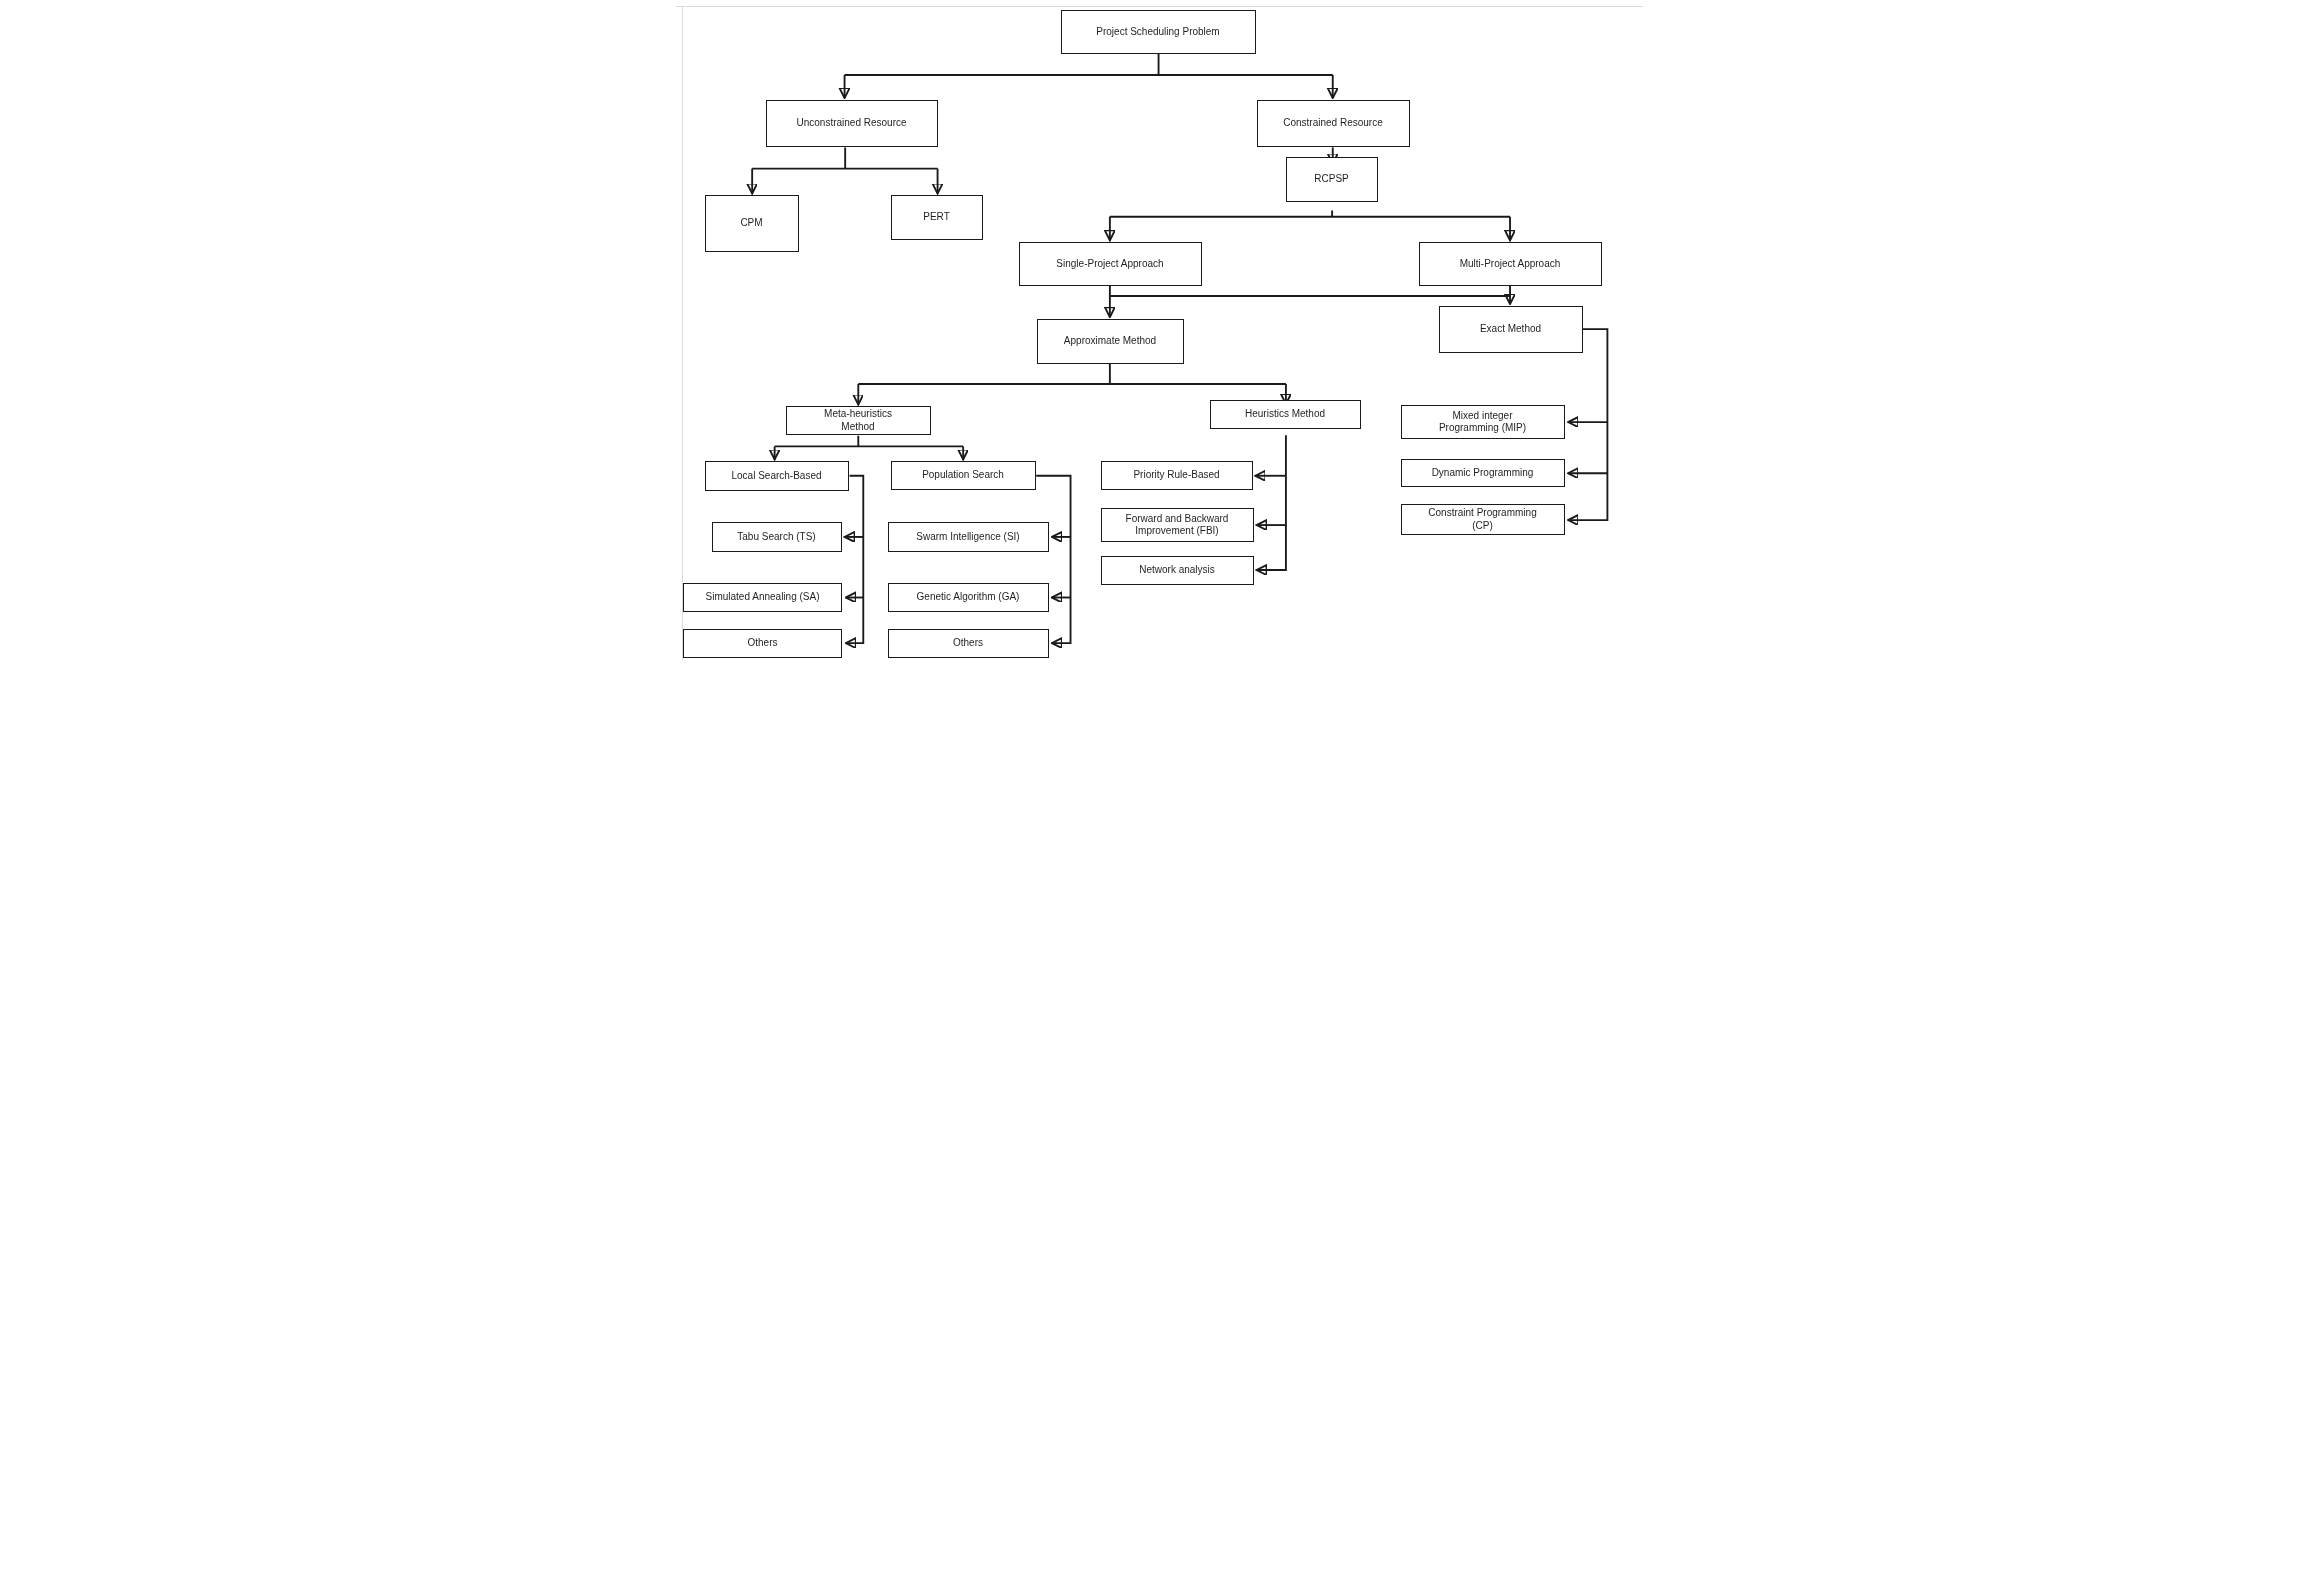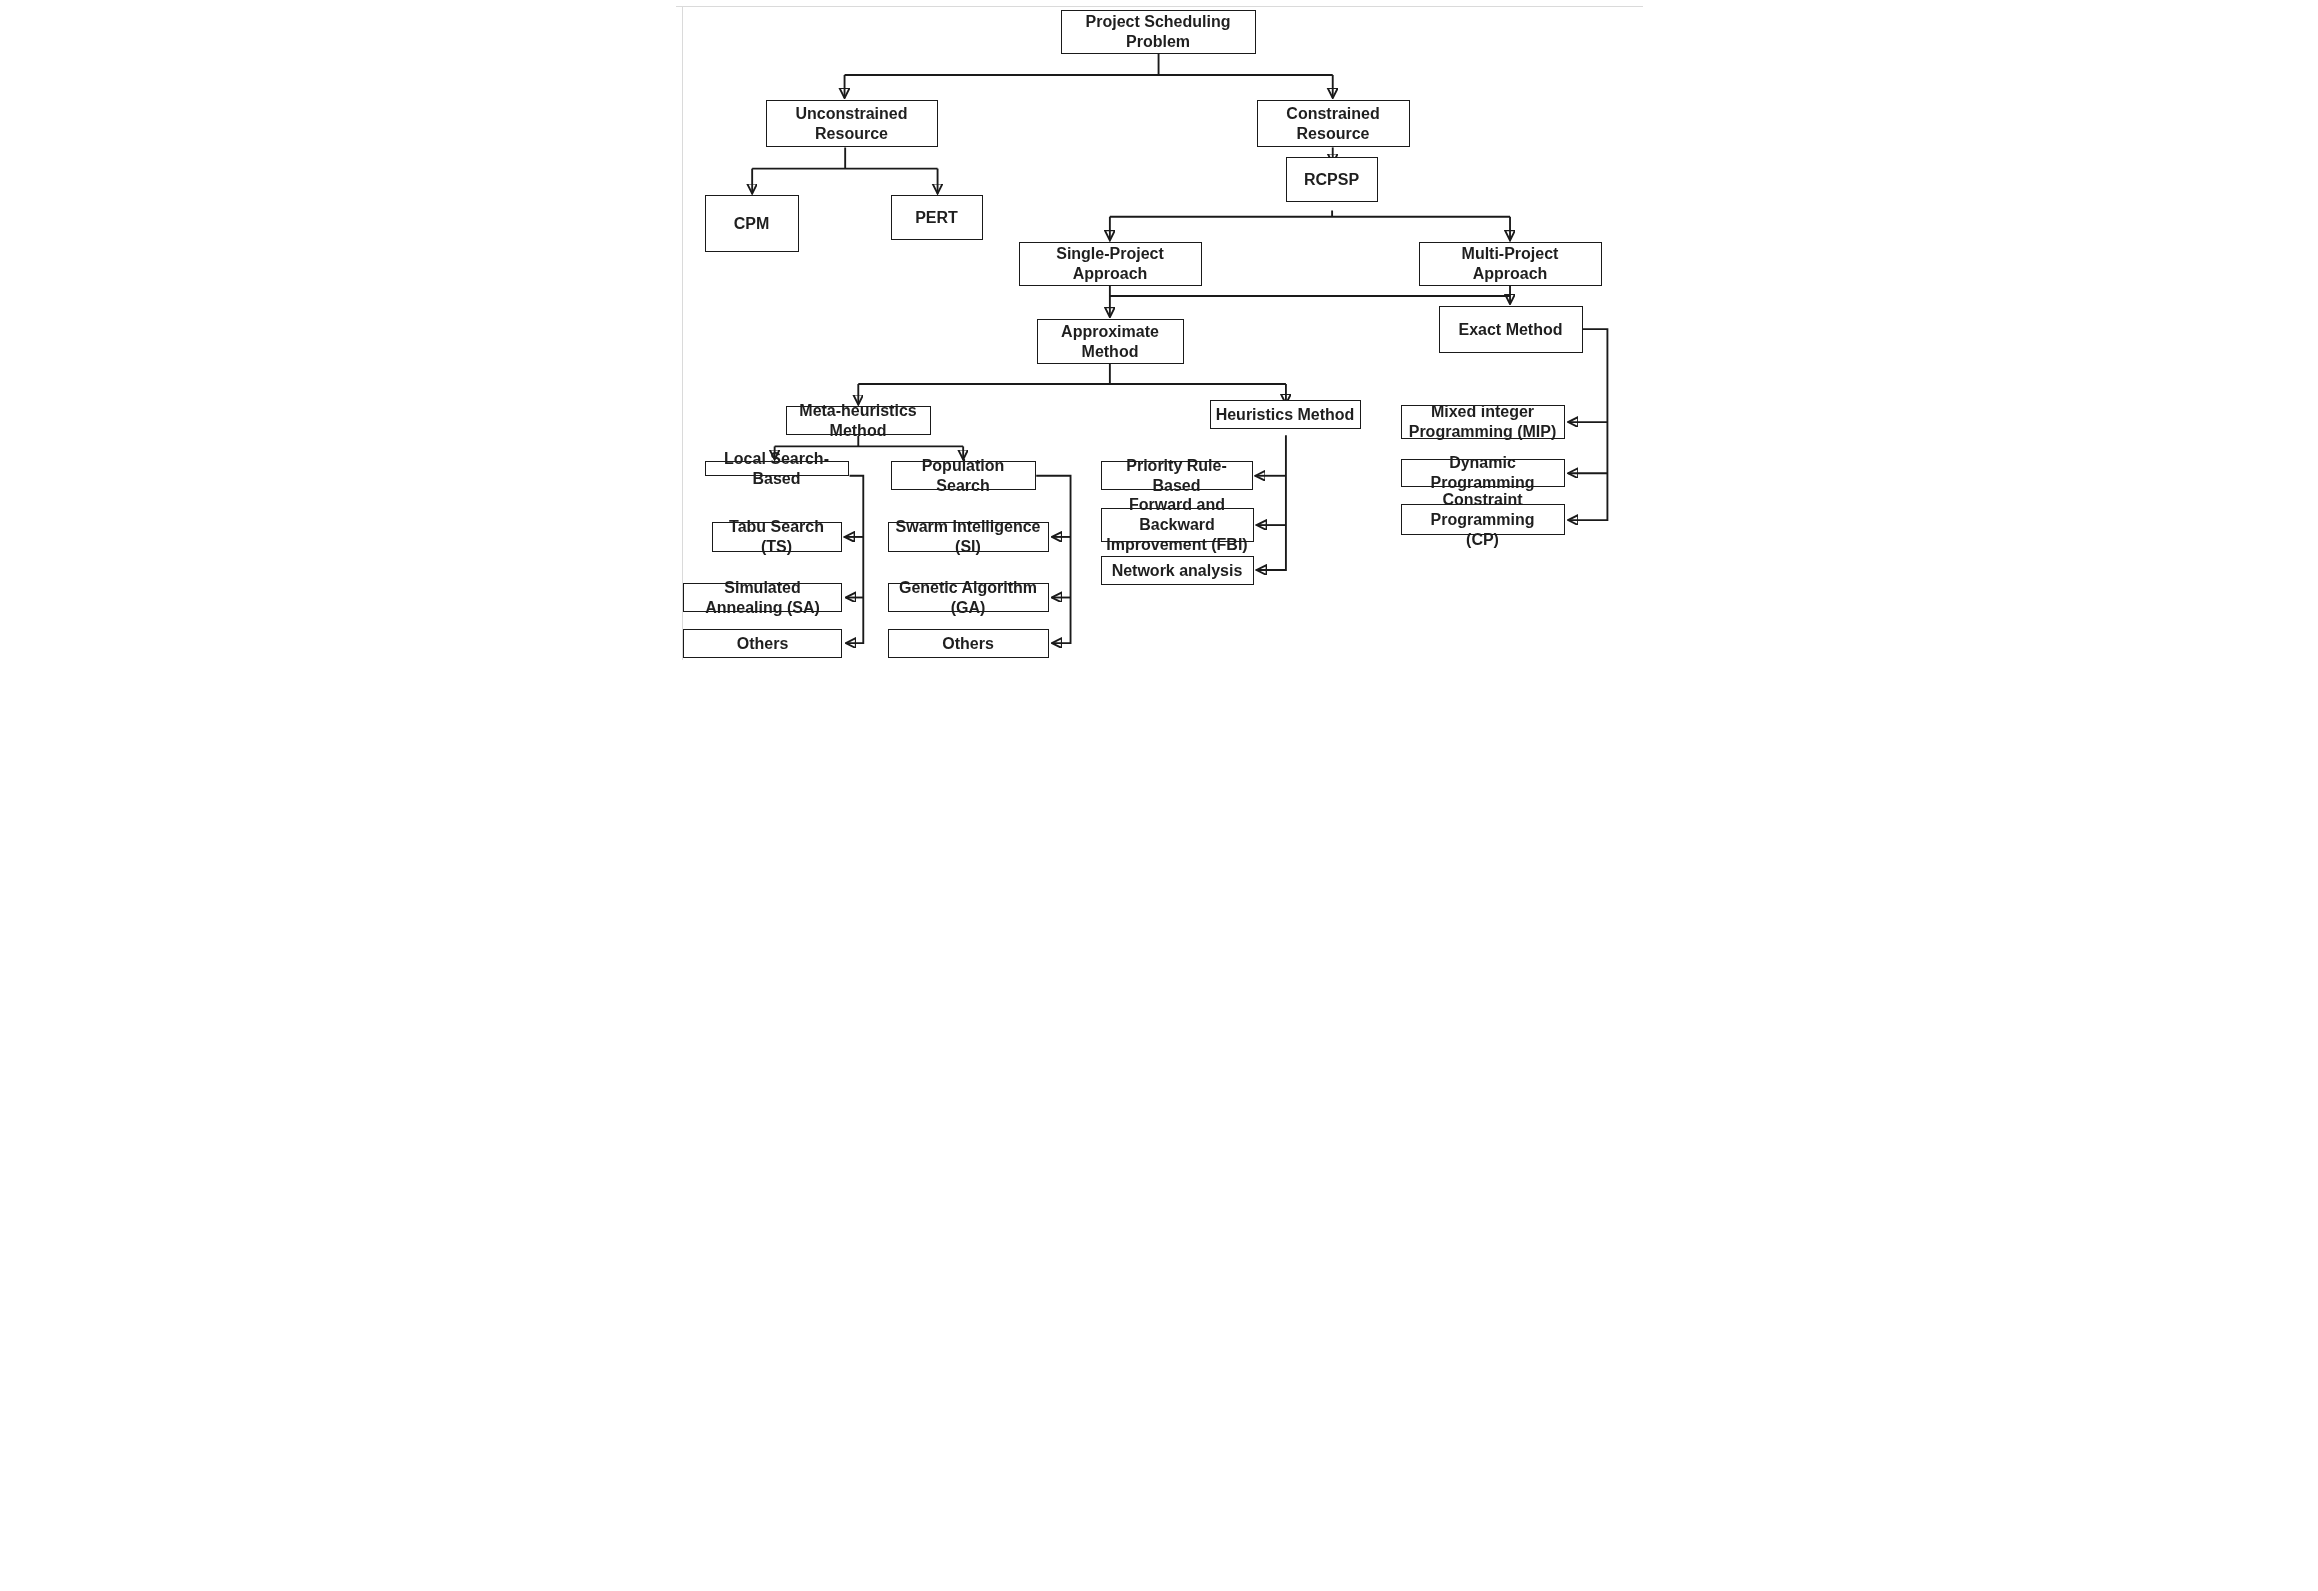--- a/index.html
+++ b/index.html
@@ -15,22 +15,22 @@
   .connectors{position:absolute;left:0;top:0;width:100%;height:100%;}
   .connectors path{stroke:#1a1a1a;stroke-width:3;fill:none;}
   .node{
     position:absolute;
     box-sizing:border-box;
     background:#ffffff;
     border:1.9px solid #1a1a1a;
     display:flex;align-items:center;justify-content:center;
     text-align:center;
     color:#1f1f1f;
-    font-weight:700;
-    font-size:16px;
+    font-weight:400;
+    font-size:10px;
     line-height:1.25;
     white-space:pre-line;
     padding:1.2px 3.7px;
     z-index:2;
   }
 </style>
 </head>
 <body>
 
 <div class="canvas">
@@ -124,21 +124,21 @@
     <span>Meta-heuristics
 Method</span>
   </div>
   <div class="node" style="left:534px;top:400px;width:151px;height:29px;">
     <span>Heuristics Method</span>
   </div>
   <div class="node" style="left:725px;top:405px;width:164px;height:34px;">
     <span>Mixed integer
 Programming (MIP)</span>
   </div>
-  <div class="node" style="left:29px;top:461px;width:144px;height:15px;">
+  <div class="node" style="left:29px;top:461px;width:144px;height:30px;">
     <span>Local Search-Based</span>
   </div>
   <div class="node" style="left:215px;top:461px;width:145px;height:29px;">
     <span>Population Search</span>
   </div>
   <div class="node" style="left:425px;top:461px;width:152px;height:29px;">
     <span>Priority Rule-Based</span>
   </div>
   <div class="node" style="left:725px;top:459px;width:164px;height:28px;">
     <span>Dynamic Programming</span>

